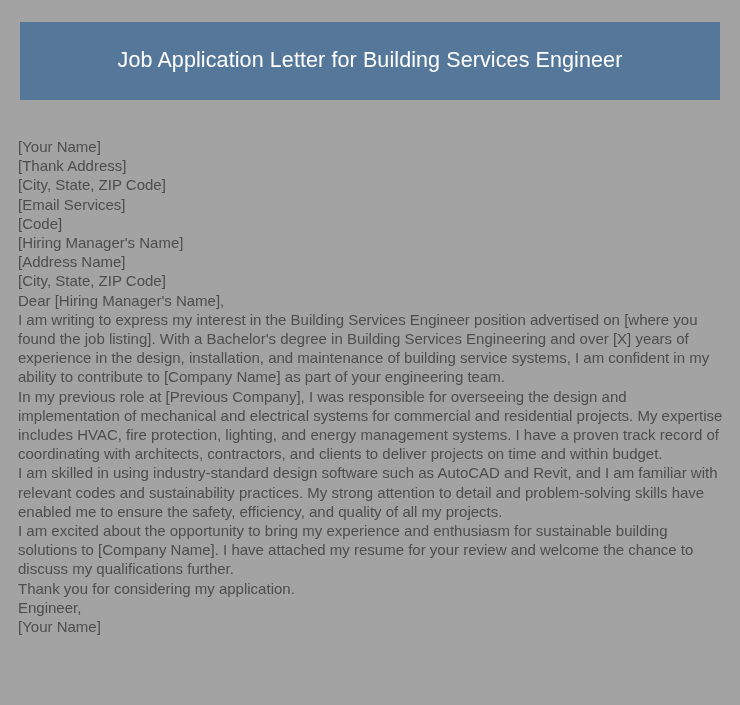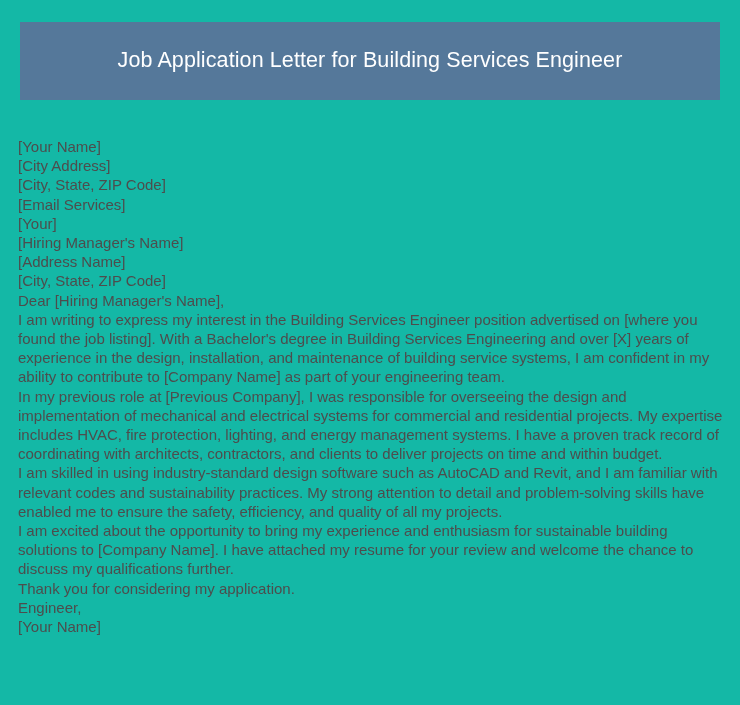--- a/index.html
+++ b/index.html
@@ -11,21 +11,21 @@
     width: 740px;
     height: 705px;
     position: relative;
     font-family: "Liberation Sans", sans-serif;
     overflow: hidden;
   }
 
   #letter-page {
     position: absolute;
     inset: 0;
-    background: #14b8a6;
+    background: #a3a3a3;
   }
 
   #letter-header {
     position: absolute;
     left: 20px;
     top: 22px;
     width: 700px;
     height: 78px;
     background: #55789a;
     display: flex;
@@ -69,24 +69,24 @@
 <body>
 
 <div id="letter-page">
 
   <div id="letter-header">
     <h1 id="letter-title">Job Application Letter for Building Services Engineer</h1>
   </div>
 
   <div id="letter-body">
       <p class="letter-line">[Your Name]</p>
-      <p class="letter-line">[City Address]</p>
+      <p class="letter-line">[Thank Address]</p>
       <p class="letter-line">[City, State, ZIP Code]</p>
       <p class="letter-line">[Email Services]</p>
-      <p class="letter-line">[Your]</p>
+      <p class="letter-line">[Code]</p>
       <p class="letter-line">[Hiring Manager's Name]</p>
       <p class="letter-line">[Address Name]</p>
       <p class="letter-line">[City, State, ZIP Code]</p>
       <p class="letter-line">Dear [Hiring Manager's Name],</p>
       <p class="letter-line">I am writing to express my interest in the Building Services Engineer position advertised on [where you found the job listing]. With a Bachelor's degree in Building Services Engineering and over [X] years of experience in the design, installation, and maintenance of building service systems, I am confident in my ability to contribute to [Company Name] as part of your engineering team.</p>
       <p class="letter-line">In my previous role at [Previous Company], I was responsible for overseeing the design and implementation of mechanical and electrical systems for commercial and residential projects. My expertise includes HVAC, fire protection, lighting, and energy management systems. I have a proven track record of coordinating with architects, contractors, and clients to deliver projects on time and within budget.</p>
       <p class="letter-line">I am skilled in using industry-standard design software such as AutoCAD and Revit, and I am familiar with relevant codes and sustainability practices. My strong attention to detail and problem-solving skills have enabled me to ensure the safety, efficiency, and quality of all my projects.</p>
       <p class="letter-line">I am excited about the opportunity to bring my experience and enthusiasm for sustainable building solutions to [Company Name]. I have attached my resume for your review and welcome the chance to discuss my qualifications further.</p>
       <p class="letter-line">Thank you for considering my application.</p>
       <p class="letter-line">Engineer,</p>

